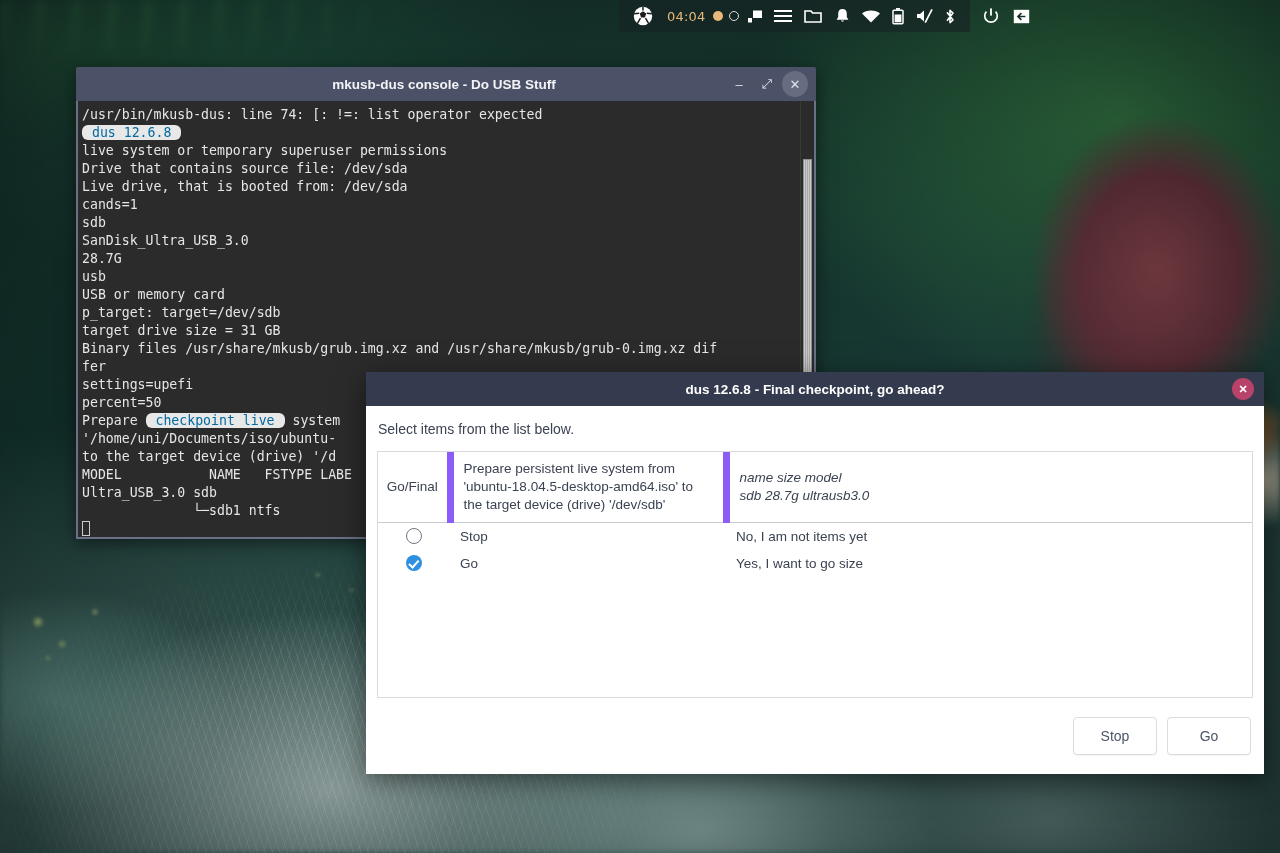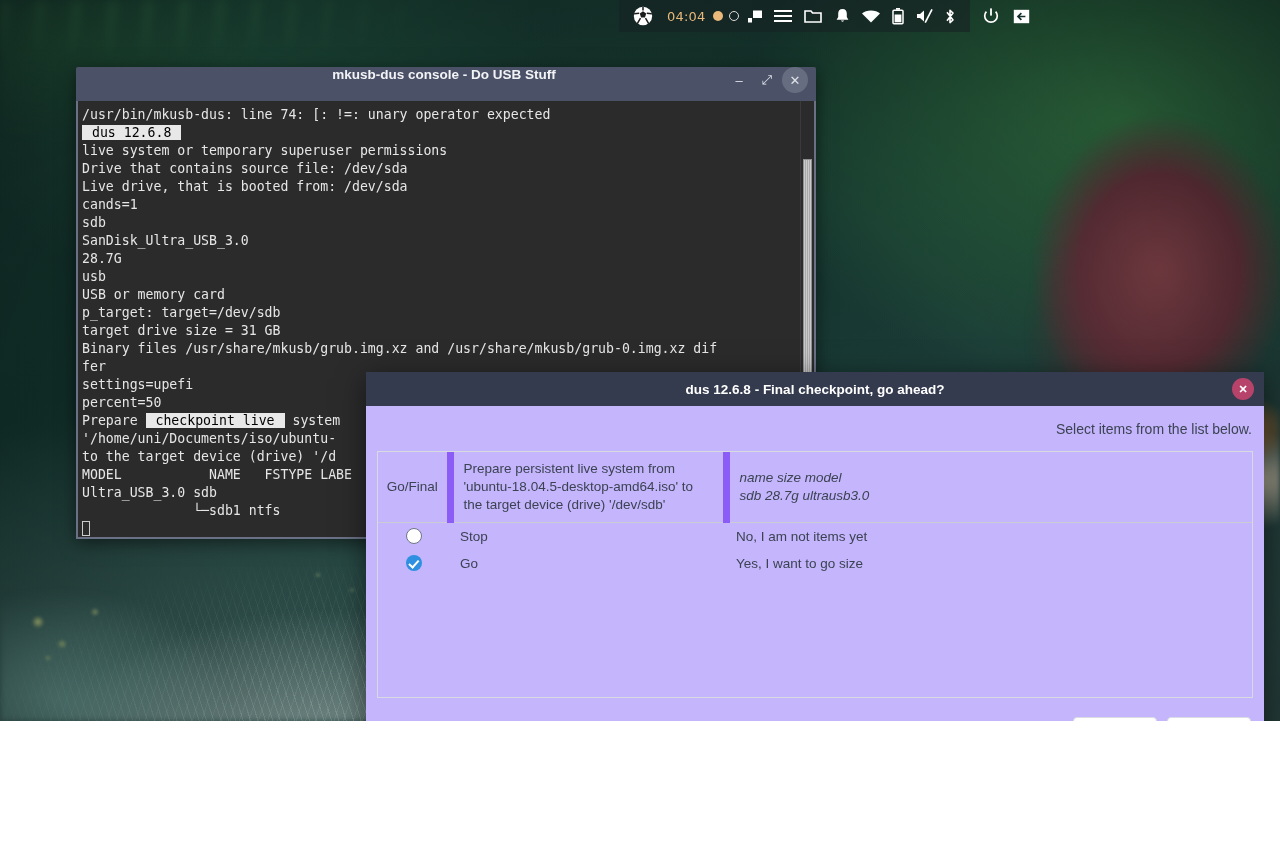--- a/index.html
+++ b/index.html
@@ -8,21 +8,21 @@
     width: 1280px;
     height: 853px;
     overflow: hidden;
     font-family: "Liberation Sans", sans-serif;
   }
 
   
   #desktop {
     position: relative;
     width: 1280px;
-    height: 721px;
+    height: 853px;
     background-color: #16302b;
     overflow: hidden;
   }
   .wp-layer { position: absolute; inset: 0; }
 
   #wp-base {
     background:
       radial-gradient(ellipse 520px 380px at 1120px 120px, #2e6b3e 0%, rgba(46,107,62,0) 72%),
       radial-gradient(ellipse 430px 330px at 250px 80px,  #1d4a39 0%, rgba(29,74,57,0) 70%),
       radial-gradient(ellipse 600px 420px at 640px 120px, #17372f 0%, rgba(23,55,47,0) 75%),
@@ -134,21 +134,21 @@
     left: 76px;
     top: 67px;
     width: 740px;
     height: 472px;
     box-shadow: 0 4px 16px rgba(0,0,0,.5);
   }
   #terminal-titlebar {
     height: 34px;
     background: #4b5268;
     display: flex;
-    align-items: flex-start;
+    align-items: center;
     position: relative;
     border-top-left-radius: 2px;
     border-top-right-radius: 2px;
   }
   #terminal-title {
     flex: 1;
     text-align: center;
     color: #f2f3f5;
     font-size: 13.5px;
     font-weight: bold;
@@ -183,22 +183,23 @@
     padding: 5px 0 0 4px;
     color: #e6e6e6;
     font-family: "DejaVu Sans Mono", monospace;
     font-size: 13.2px;
     line-height: 18px;
     white-space: pre;
     overflow: hidden;
   }
   .hl {
     background: #e8e8e8;
-    color: #000000;
+    color: #0369a1;
     padding: 0 2px;
+    border-radius: 6px;
   }
   #terminal-cursor {
     display: inline-block;
     width: 8px;
     height: 15px;
     border: 1px solid #cccccc;
     vertical-align: -3px;
   }
   #terminal-scrollbar {
     width: 14px;
@@ -216,21 +217,21 @@
     border: 1px solid #8f8f8f;
   }
 
   
   #dialog {
     position: absolute;
     left: 366px;
     top: 372px;
     width: 898px;
     height: 402px;
-    background: #c4b5fd;
+    background: #ffffff;
     box-shadow: 0 6px 26px rgba(0,0,0,.5);
   }
   #dialog-titlebar {
     height: 34px;
     background: #353b4f;
     display: flex;
     align-items: center;
     position: relative;
   }
   #dialog-title {
@@ -256,21 +257,20 @@
   #dialog-body {
     padding: 15px 11px 0 11px;
     height: 368px;
     display: flex;
     flex-direction: column;
   }
   #dialog-instruction {
     font-size: 14px;
     color: #3b4352;
     padding: 0 1px 14px 1px;
-    text-align: right;
   }
   #dialog-table-wrap {
     border: 1px solid #d7dadf;
     flex: 1;
     overflow: hidden;
   }
   table.dlg {
     width: 100%;
     border-collapse: collapse;
     table-layout: fixed;
@@ -448,21 +448,21 @@
     <div id="terminal-titlebar">
       <div id="terminal-title">mkusb-dus console - Do USB Stuff</div>
       <div id="terminal-controls">
         <div class="tctrl">–</div>
         <div class="tctrl">⤢</div>
         <div class="tctrl close">✕</div>
       </div>
     </div>
 
     <div id="terminal-body">
-      <div id="terminal-text"><span>/usr/bin/mkusb-dus: line 74: [: !=: unary operator expected
+      <div id="terminal-text"><span>/usr/bin/mkusb-dus: line 74: [: !=: list operator expected
 </span><span class="hl"> dus 12.6.8 </span><span>
 live system or temporary superuser permissions
 Drive that contains source file: /dev/sda
 Live drive, that is booted from: /dev/sda
 cands=1
 sdb
 SanDisk_Ultra_USB_3.0
 28.7G
 usb
 USB or memory card

